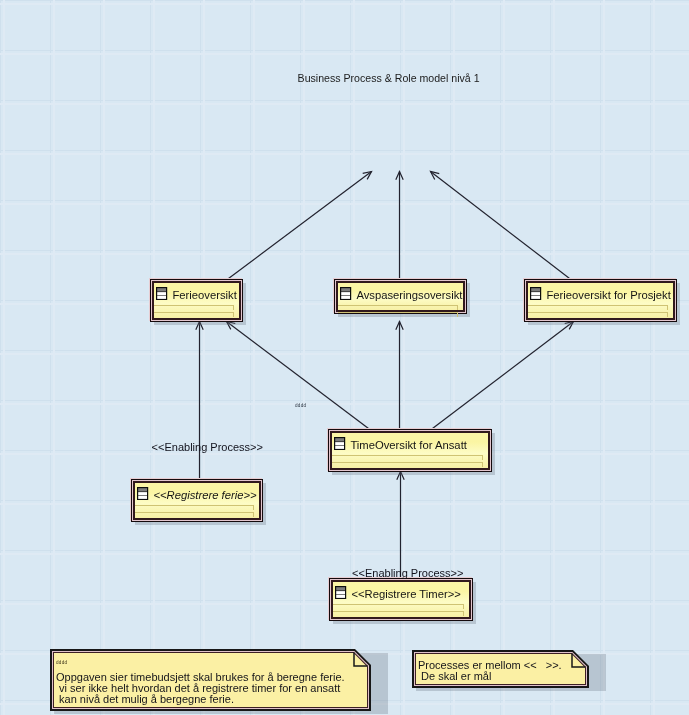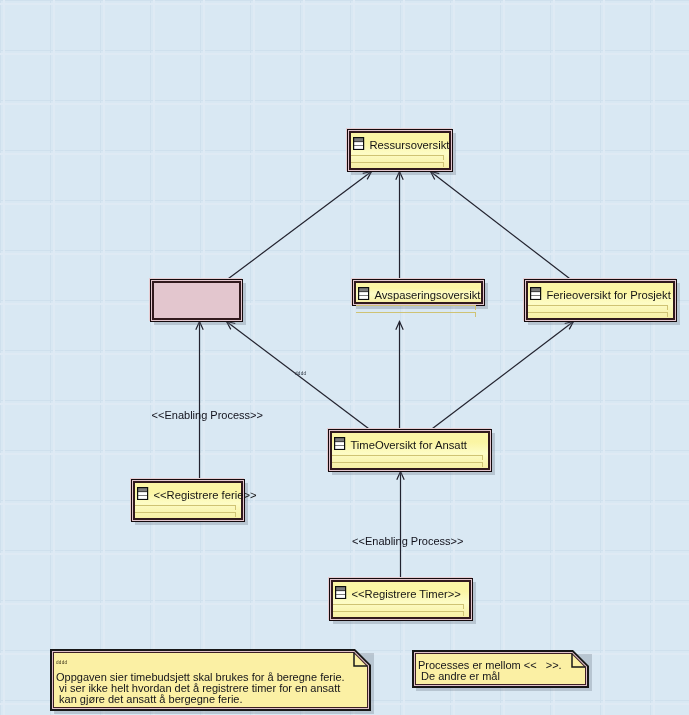--- a/index.html
+++ b/index.html
@@ -31,24 +31,24 @@
         border:2px solid #31191d;}
   .nfill{position:absolute;left:4.4px;top:4.4px;right:4.4px;bottom:4.4px;
         background:linear-gradient(to bottom,#fbf5a6 0%,#fbf5a3 26%,#fdfcc6 58%,#faf6b4 78%,#f7f0a6 100%);}
   .nhead{position:absolute;left:0;right:0;top:0;height:21px;display:flex;align-items:center;z-index:2;}
   .cicon{display:block;width:12px;height:14px;flex:0 0 12px;margin-left:2px;}
   .clabel{margin-left:4px;font-size:11.25px;color:#141414;white-space:nowrap;position:relative;top:1px;}
   .ncomp{position:absolute;left:0px;right:5px;height:4px;border-top:1px solid #cfc374;border-right:1px solid #cfc374;z-index:2;}
   .ncomp.c1{top:22px;}
   .ncomp.c2{top:29px;}
 
-  .elabel{position:absolute;font-size:11px;color:#12121c;white-space:nowrap;}
+  .elabel{position:absolute;font-size:11px;color:#12121c;white-space:nowrap;margin-top:32px;}
   .elabel.tiny{font-size:4.6px;color:#2a3340;letter-spacing:.3px;}
 
-  .note{position:absolute;}
+  .note{position:absolute;padding-left:14px;}
   .noteshadow{position:absolute;left:4px;top:4px;right:-3px;bottom:-3px;background:rgba(96,106,122,.28);}
   .notebody{position:absolute;inset:0;}
   .notesvg{position:absolute;left:0;top:0;overflow:visible;}
   .notetext{position:absolute;left:6px;top:0;}
   .nline{font-size:11px;color:#15151a;white-space:pre;line-height:11.2px;}
   .nbadge{font-size:4.6px;color:#3a3216;line-height:5px;height:5px;letter-spacing:.3px;position:absolute;top:11px;left:0;}
 </style>
 </head>
 <body>
 
@@ -82,44 +82,39 @@
       <g>
         <line x1="199.5" y1="480" x2="199.5" y2="321.5" stroke="#22222e" stroke-width="1.2"></line>
         <path d="M203.20,329.70 L199.5,321.5 L195.80,329.70" fill="none" stroke="#22222e" stroke-width="1.2" stroke-linecap="butt" stroke-linejoin="miter"></path>
       </g>
       <g>
         <line x1="400.5" y1="579" x2="400.5" y2="471.5" stroke="#22222e" stroke-width="1.2"></line>
         <path d="M404.20,479.70 L400.5,471.5 L396.80,479.70" fill="none" stroke="#22222e" stroke-width="1.2" stroke-linecap="butt" stroke-linejoin="miter"></path>
       </g>
     </svg>
   <div id="nodes">
-      <div class="node" style="left: 347px; top: 129px; width: 106px; height: 43px;">
-   <div class="nshadow"></div>
-   <div class="nbox"></div>
-   <div class="nring"></div>
-   <div class="nfill">
-     <div class="nhead">
-       <span class="cicon"><svg width="12" height="14" viewBox="0 0 12 14">
-  <rect x="0" y="0" width="11.2" height="13" fill="#0d0d0d"></rect>
-  <rect x="1.2" y="1.2" width="8.8" height="3.3" fill="#7d7d7d"></rect>
-  <rect x="1.2" y="5.1" width="8.8" height="3.3" fill="#ffffff"></rect>
-  <rect x="1.2" y="8.9" width="8.8" height="3.0" fill="#ffffff"></rect>
-</svg></span>
-       <span class="clabel">Ressursoversikt</span>
-     </div>
-     <div class="ncomp c1"></div>
-     <div class="ncomp c2"></div>
-   </div>
-      </div>
       <div class="node" style="left: 150px; top: 279px; width: 93px; height: 43px;">
    <div class="nshadow"></div>
    <div class="nbox"></div>
    <div class="nring"></div>
-      </div>
-      <div class="node" style="left: 352px; top: 279px; width: 133px; height: 27px; text-align: right;">
+   <div class="nfill">
+     <div class="nhead">
+       <span class="cicon"><svg width="12" height="14" viewBox="0 0 12 14">
+  <rect x="0" y="0" width="11.2" height="13" fill="#0d0d0d"></rect>
+  <rect x="1.2" y="1.2" width="8.8" height="3.3" fill="#7d7d7d"></rect>
+  <rect x="1.2" y="5.1" width="8.8" height="3.3" fill="#ffffff"></rect>
+  <rect x="1.2" y="8.9" width="8.8" height="3.0" fill="#ffffff"></rect>
+</svg></span>
+       <span class="clabel">Ferieoversikt</span>
+     </div>
+     <div class="ncomp c1"></div>
+     <div class="ncomp c2"></div>
+   </div>
+      </div>
+      <div class="node" style="left: 334px; top: 279px; width: 133px; height: 35px; text-align: right;">
    <div class="nshadow"></div>
    <div class="nbox"></div>
    <div class="nring"></div>
    <div class="nfill">
      <div class="nhead">
        <span class="cicon"><svg width="12" height="14" viewBox="0 0 12 14">
   <rect x="0" y="0" width="11.2" height="13" fill="#0d0d0d"></rect>
   <rect x="1.2" y="1.2" width="8.8" height="3.3" fill="#7d7d7d"></rect>
   <rect x="1.2" y="5.1" width="8.8" height="3.3" fill="#ffffff"></rect>
   <rect x="1.2" y="8.9" width="8.8" height="3.0" fill="#ffffff"></rect>
@@ -159,21 +154,21 @@
   <rect x="1.2" y="1.2" width="8.8" height="3.3" fill="#7d7d7d"></rect>
   <rect x="1.2" y="5.1" width="8.8" height="3.3" fill="#ffffff"></rect>
   <rect x="1.2" y="8.9" width="8.8" height="3.0" fill="#ffffff"></rect>
 </svg></span>
        <span class="clabel">TimeOversikt for Ansatt</span>
      </div>
      <div class="ncomp c1"></div>
      <div class="ncomp c2"></div>
    </div>
       </div>
-      <div class="node" style="left: 131px; top: 479px; width: 114px; height: 43px;">
+      <div class="node" style="left: 131px; top: 479px; width: 132px; height: 43px; font-style: italic;">
    <div class="nshadow"></div>
    <div class="nbox"></div>
    <div class="nring"></div>
    <div class="nfill">
      <div class="nhead">
        <span class="cicon"><svg width="12" height="14" viewBox="0 0 12 14">
   <rect x="0" y="0" width="11.2" height="13" fill="#0d0d0d"></rect>
   <rect x="1.2" y="1.2" width="8.8" height="3.3" fill="#7d7d7d"></rect>
   <rect x="1.2" y="5.1" width="8.8" height="3.3" fill="#ffffff"></rect>
   <rect x="1.2" y="8.9" width="8.8" height="3.0" fill="#ffffff"></rect>
@@ -211,31 +206,32 @@
       <path d="M0,0 L305,0 L321,16 L321,62 L0,62 Z" fill="#171717"></path>
       <path d="M2,2 L304.4,2 L319,16.6 L319,60 L2,60 Z" fill="#e0c2cb"></path>
       <path d="M3,3 L304,3 L318,17 L318,59 L3,59 Z" fill="#3c2024"></path>
       <path d="M4,4 L303.6,4 L317,17.4 L317,58 L4,58 Z" fill="#fbf0a4"></path>
       <path d="M304,3.6 L304,17 L317.6,17" fill="none" stroke="#171717" stroke-width="1.5"></path>
     </svg>
     <div class="notebody notetext" style="padding-top:22.5px">
           <div class="nbadge">dddd</div>
           <div class="nline">Oppgaven sier timebudsjett skal brukes for å beregne ferie.</div>
           <div class="nline"> vi ser ikke helt hvordan det å registrere timer for en ansatt</div>
-          <div class="nline"> kan gjøre det ansatt å bergegne ferie.</div>
+          <div class="nline"> kan nivå det mulig å bergegne ferie.</div>
         </div>
       </div>
       <div class="note" style="left: 412px; top: 650px; width: 177px; height: 38px;">
         <div class="noteshadow"></div>
     <svg class="notesvg" width="177" height="38">
       <path d="M0,0 L161,0 L177,16 L177,38 L0,38 Z" fill="#171717"></path>
       <path d="M2,2 L160.4,2 L175,16.6 L175,36 L2,36 Z" fill="#e0c2cb"></path>
       <path d="M3,3 L160,3 L174,17 L174,35 L3,35 Z" fill="#3c2024"></path>
       <path d="M4,4 L159.6,4 L173,17.4 L173,34 L4,34 Z" fill="#fbf0a4"></path>
       <path d="M160,3.6 L160,17 L173.6,17" fill="none" stroke="#171717" stroke-width="1.5"></path>
     </svg>
     <div class="notebody notetext" style="padding-top:9.7px">
           <div class="nline">Processes er mellom &lt;&lt;   &gt;&gt;.</div>
-          <div class="nline"> De andre er mål</div>
+          <div class="nline"> De skal er mål</div>
         </div>
       </div>
     </div>
+  <div class="title" id="diagram-title" style="left: 297.6px; top: 72px;">Business Process &amp; Role model nivå 1</div>
 </div>
 
 </body></html>

